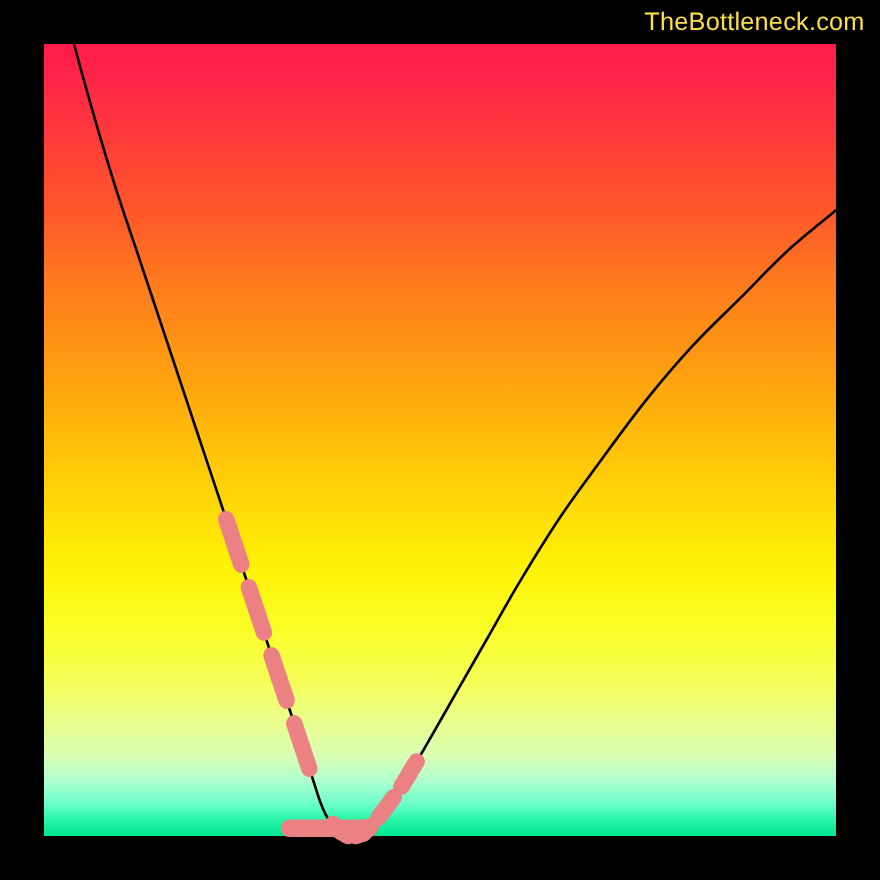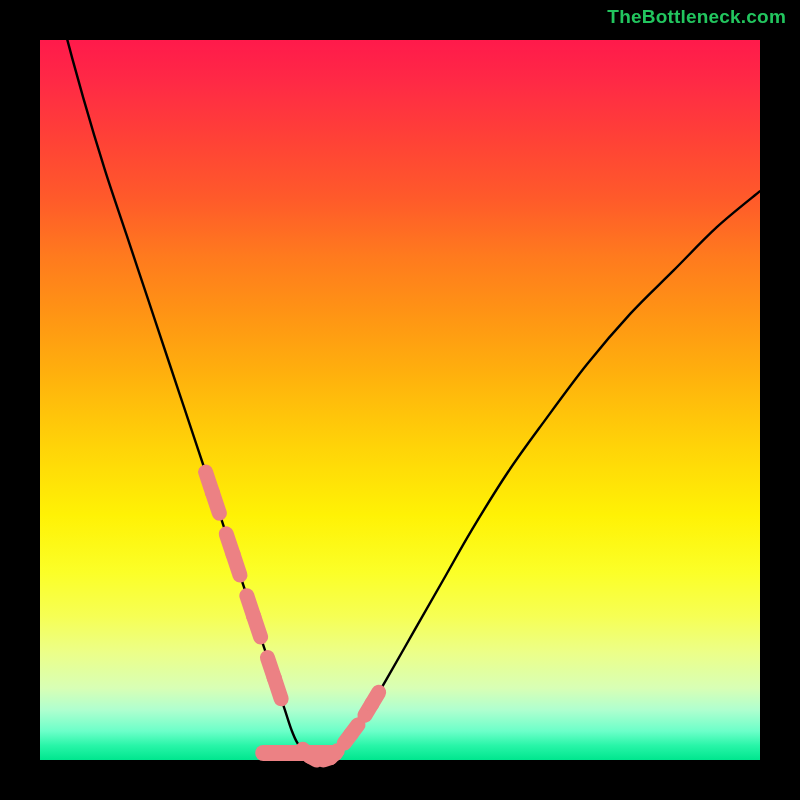--- a/index.html
+++ b/index.html
@@ -42,24 +42,24 @@
       #b0ffcf 93%,
       #6cffc9 96%,
       #28f5a8 98%,
       #00e68e 100%
     );
   }
   .watermark {
     position: absolute;
     top: 6px;
     right: 14px;
-    color: #22c55e;
-    font-size: 19px;
+    color: #fde047;
+    font-size: 23px;
     letter-spacing: 0.2px;
-    font-weight: 700;
+    font-weight: 400;
     user-select: none;
   }
   svg.curve-layer {
     position: absolute;
     left: 0;
     top: 0;
     width: 720px;
     height: 720px;
     overflow: visible;
   }

